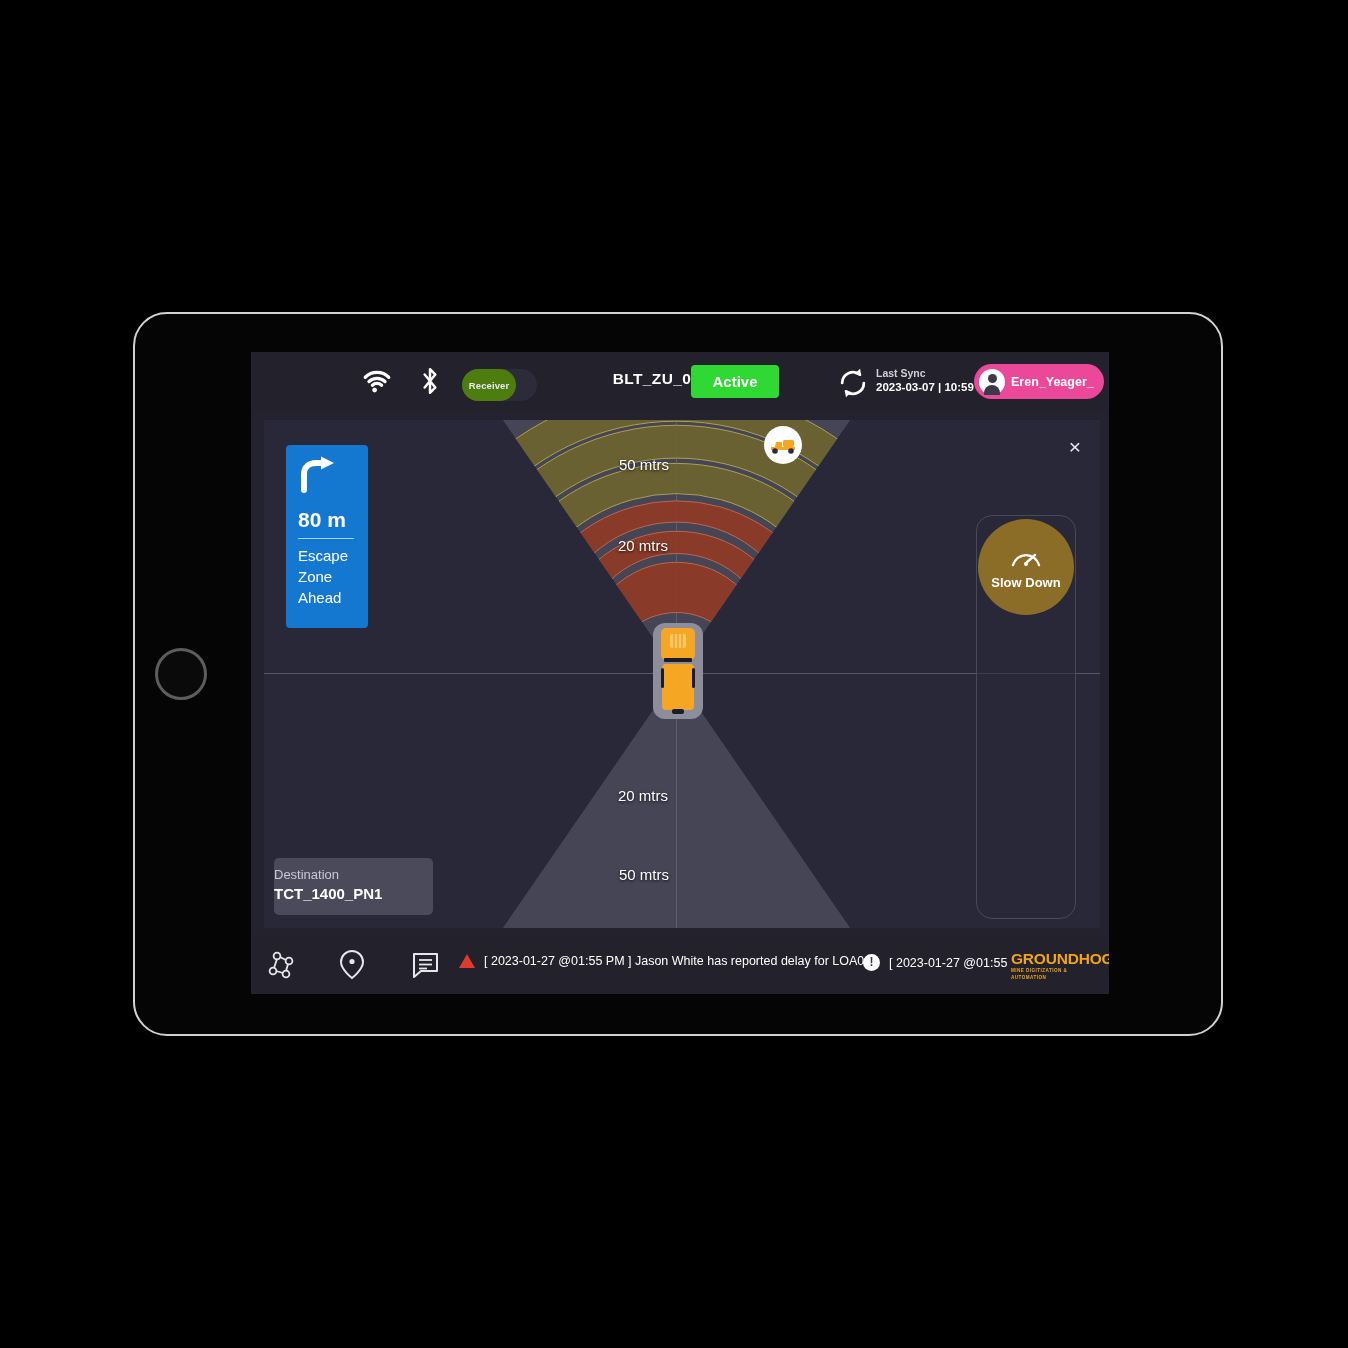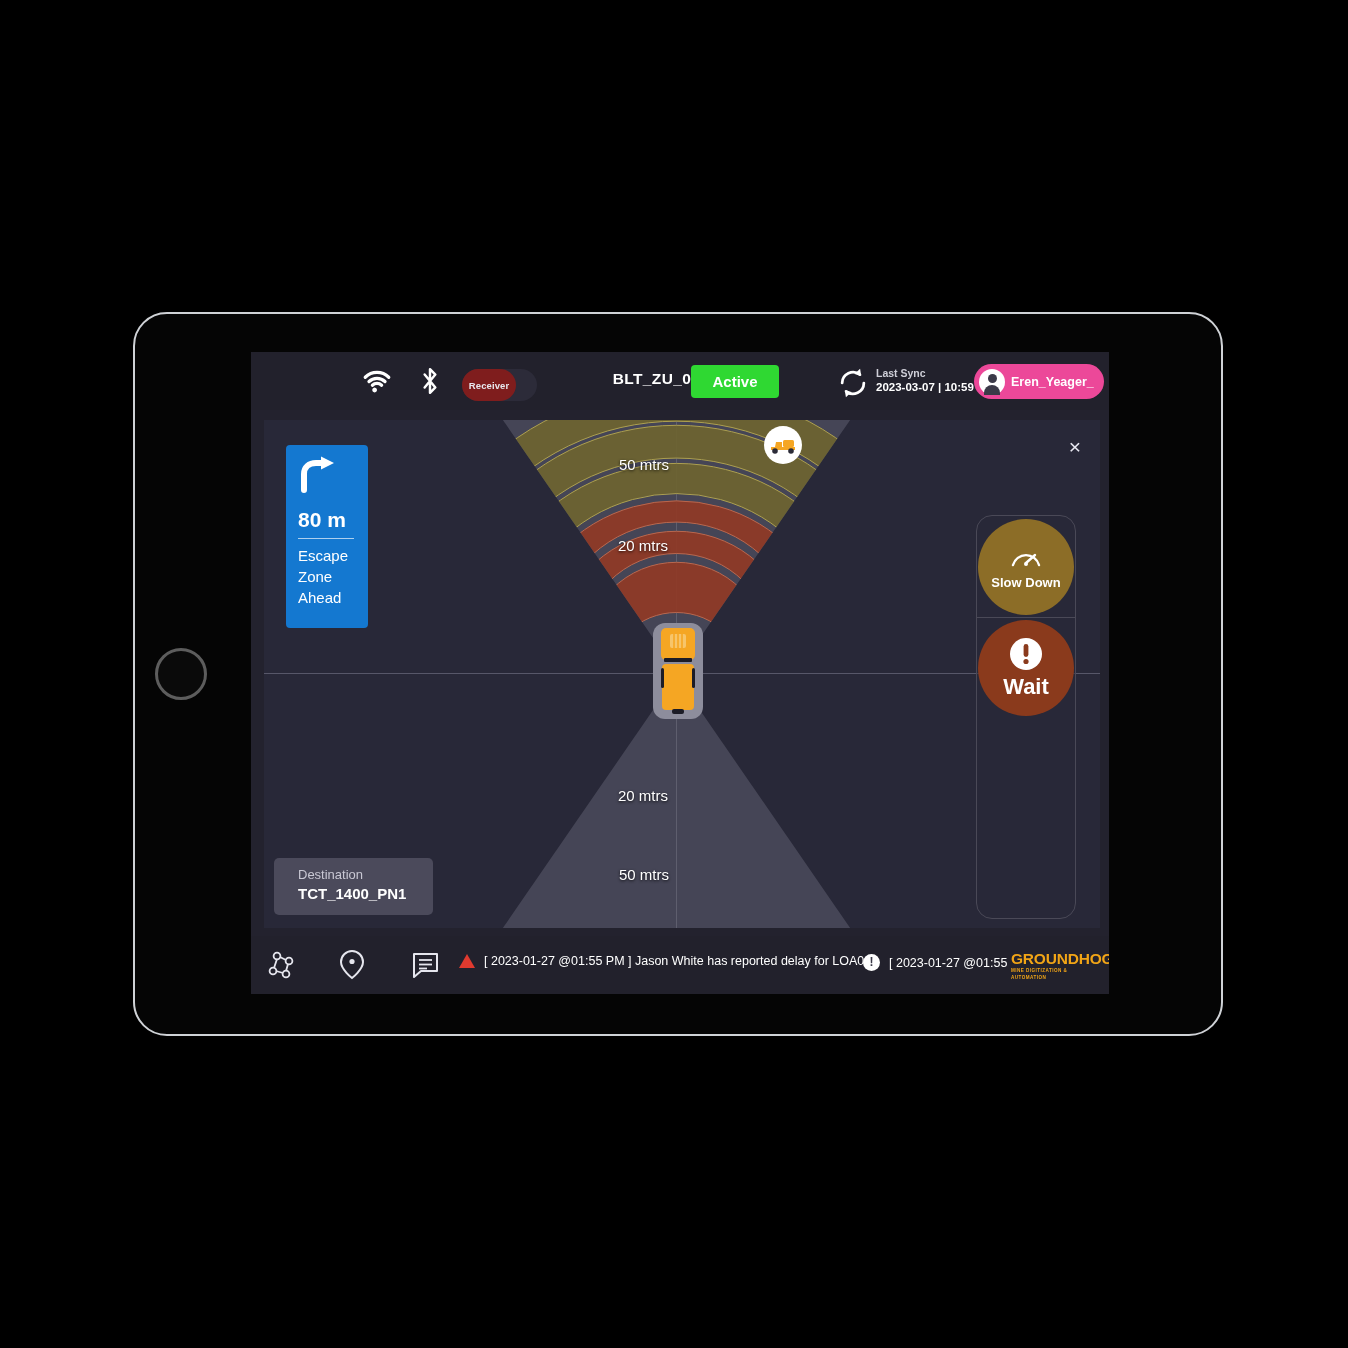--- a/index.html
+++ b/index.html
@@ -51,21 +51,21 @@
 
   .toggle {
     position: absolute; left: 211px; top: 17px;
     width: 75px; height: 32px;
     background: #2c2b39;
     border-radius: 16px;
   }
   .toggle-knob {
     position: absolute; left: 0px; top: 0px;
     width: 54px; height: 32px;
-    background: #7f1d1d;
+    background: #4d7c0f;
     border-radius: 16px;
     display: flex; align-items: center; justify-content: center;
     font-size: 9.5px; font-weight: bold; color: #e8e8ee;
     letter-spacing: .1px;
   }
 
   .device-id {
     position: absolute; left: 330px; top: 18px; width: 160px;
     text-align: center;
     color: #ffffff; font-size: 15.5px; font-weight: bold; letter-spacing: .4px;
@@ -173,21 +173,21 @@
   .nav-sub {
     color: #ffffff; font-size: 15px; line-height: 21px; font-weight: normal;
     margin-top: 6px;
   }
 
   
   .dest-card {
     position: absolute; left: 274px; top: 858px;
     width: 159px; height: 57px;
     background: #4b4a5b; border-radius: 5px;
-    padding: 8px 0 0 24px;
+    padding: 8px 0 0 0;
   }
   .dest-label { color: #c9c8d4; font-size: 13px; line-height: 18px; }
   .dest-value { color: #ffffff; font-size: 15px; font-weight: bold; line-height: 20px; }
 
   
   .actions {
     position: absolute; left: 976px; top: 515px;
     width: 100px; height: 404px;
     border: 1.5px solid #4a4957;
     border-radius: 16px;
@@ -454,26 +454,16 @@
         <svg class="action-icon" width="34" height="26" viewBox="0 0 34 26">
           <path d="M4 21 A13.5 13.5 0 0 1 30 21" stroke="#ffffff" stroke-width="2.4" fill="none" stroke-linecap="round"></path>
           <line x1="17" y1="19" x2="26" y2="11" stroke="#ffffff" stroke-width="2.4" stroke-linecap="round"></line>
           <circle cx="17" cy="20" r="2" fill="#ffffff"></circle>
         </svg>
         <div class="action-label lbl-slow">Slow Down</div>
       </div>
     </div>
 
 
-    <div class="action-cell">
-      <div class="action-btn ab-wait">
-        <svg class="action-icon" width="34" height="34" viewBox="0 0 34 34">
-          <circle cx="17" cy="17" r="16" fill="#ffffff"></circle>
-          <rect x="14.6" y="7" width="4.8" height="13" rx="2.4" fill="#8a3a1c"></rect>
-          <circle cx="17" cy="24.5" r="2.6" fill="#8a3a1c"></circle>
-        </svg>
-        <div class="action-label lbl-wait">Wait</div>
-      </div>
-    </div>
 
   </div>
 
 </div>
 
 </body></html>

